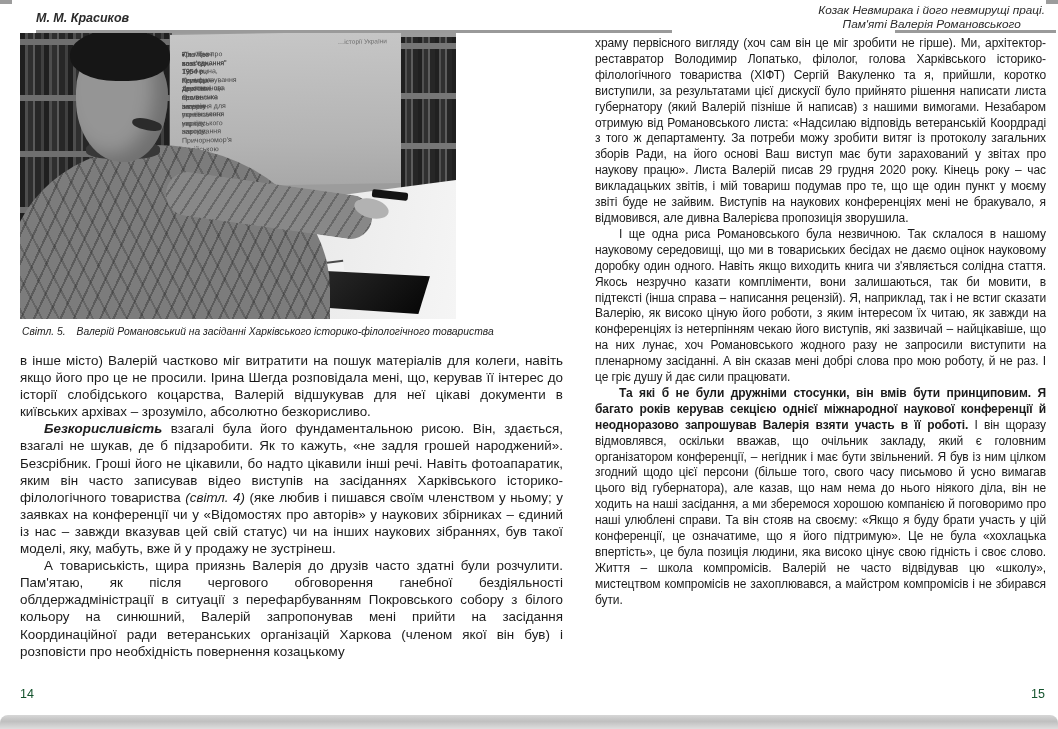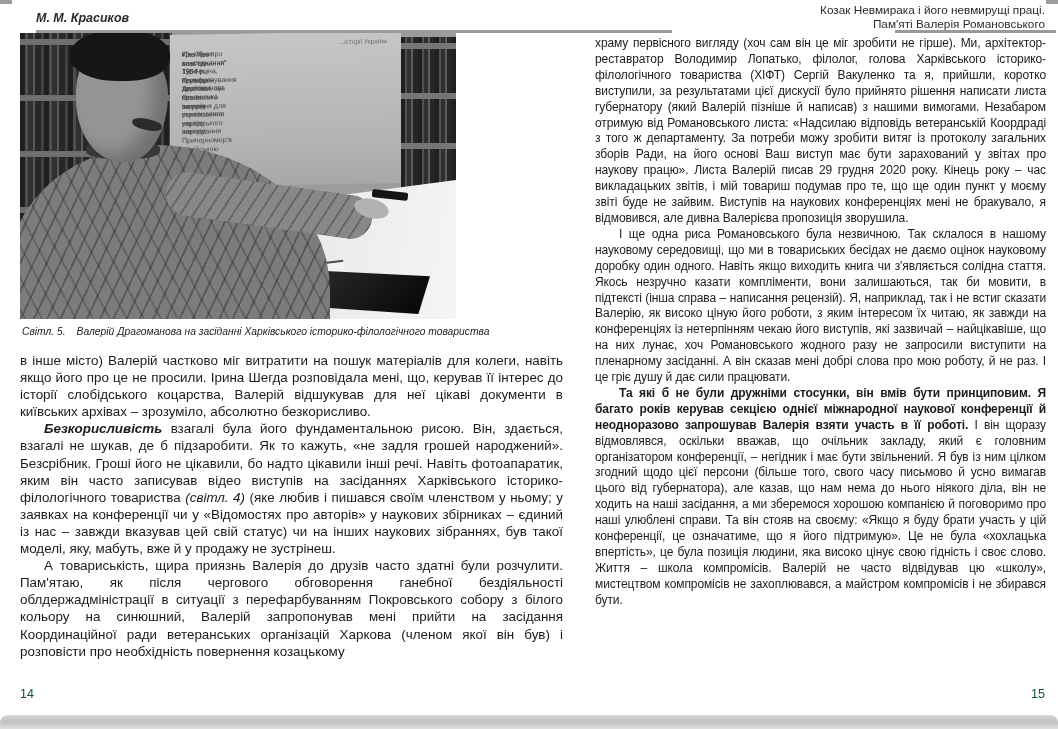--- a/index.html
+++ b/index.html
@@ -11,21 +11,21 @@
   .scan-edge{
     position:absolute;left:0;right:0;bottom:0;height:14px;
     background:linear-gradient(180deg,#d7d7d7 0%,#bfbfbf 45%,#dedede 100%);
     border-radius:8px 8px 0 0;
   }
   
   .header-left{
     position:absolute;left:36px;top:11px;font-style:italic;font-size:12.5px;color:#2b2b2b;font-weight:bold;
   }
   .header-right{
-    position:absolute;right:13px;top:4px;text-align:right;
+    position:absolute;right:13px;top:4px;text-align:center;font-style:italic;
     font-size:11.8px;line-height:13.5px;color:#2b2b2b;
   }
   .rule{position:absolute;top:30px;height:3px;background:#9a9a9a}
   .rule-left{left:36px;width:636px}
   .rule-right{left:895px;width:161px}
   
   .photo{
     position:absolute;left:20px;top:33px;width:436px;height:286px;
     background:#9c9c9c;overflow:hidden;
   }
@@ -163,21 +163,21 @@
   <div class="ph-sweater"></div>
   <div class="ph-collar"></div>
   <div class="ph-arm"></div>
   <div class="ph-hand"></div>
   <div class="ph-head"></div>
   <div class="ph-hair"></div>
   <div class="ph-mustache"></div>
 </div>
 
 <div class="caption">
-  <span class="cap-label">Світл. 5.</span><span>Валерій Драгоманова на засіданні Харківського історико-філологічного товариства</span>
+  <span class="cap-label">Світл. 5.</span><span>Валерій Романовський на засіданні Харківського історико-філологічного товариства</span>
 </div>
 
 <div class="col col-left">
     <p class="para"><span>в інше місто) Валерій частково міг витратити на пошук матеріалів для колеги, навіть якщо його про це не просили. Ірина Шегда розповідала мені, що, керував її інтерес до історії слобідського коцарства, Валерій відшукував для неї цікаві документи в київських архівах – зрозуміло, абсолютно безкорисливо.</span></p>
     <p class="para indent"><span class="b i">Безкорисливість</span><span> взагалі була його фундаментальною рисою. Він, здається, взагалі не шукав, де б підзаробити. Як то кажуть, «не задля грошей народжений». Безсрібник. Гроші його не цікавили, бо надто цікавили інші речі. Навіть фотоапаратик, яким він часто записував відео виступів на засіданнях Харківського історико-філологічного товариства </span><span class="i">(світл. 4)</span><span> (яке любив і пишався своїм членством у ньому; у заявках на конференції чи у «Відомостях про авторів» у наукових збірниках – єдиний із нас – завжди вказував цей свій статус) чи на інших наукових зібраннях, був такої моделі, яку, мабуть, вже й у продажу не зустрінеш.</span></p>
     <p class="para indent"><span>А товариськість, щира приязнь Валерія до друзів часто здатні були розчулити. Пам'ятаю, як після чергового обговорення ганебної бездіяльності облдержадміністрації в ситуації з перефарбуванням Покровського собору з білого кольору на синюшний, Валерій запропонував мені прийти на засідання Координаційної ради ветеранських організацій Харкова (членом якої він був) і розповісти про необхідність повернення козацькому</span></p>
   </div>
 <div class="col col-right">
     <p class="para"><span>храму первісного вигляду (хоч сам він це міг зробити не гірше). Ми, архітектор-реставратор Володимир Лопатько, філолог, голова Харківського історико-філологічного товариства (ХІФТ) Сергій Вакуленко та я, прийшли, коротко виступили, за результатами цієї дискусії було прийнято рішення написати листа губернатору (який Валерій пізніше й написав) з нашими вимогами. Незабаром отримую від Романовського листа: «Надсилаю відповідь ветеранській Коордраді з того ж департаменту. За потреби можу зробити витяг із протоколу загальних зборів Ради, на його основі Ваш виступ має бути зарахований у звітах про наукову працю». Листа Валерій писав 29 грудня 2020 року. Кінець року – час викладацьких звітів, і мій товариш подумав про те, що ще один пункт у моєму звіті буде не зайвим. Виступів на наукових конференціях мені не бракувало, я відмовився, але дивна Валерієва пропозиція зворушила.</span></p>
     <p class="para indent"><span>І ще одна риса Романовського була незвичною. Так склалося в нашому науковому середовищі, що ми в товариських бесідах не даємо оцінок науковому доробку один одного. Навіть якщо виходить книга чи з'являється солідна стаття. Якось незручно казати компліменти, вони залишаються, так би мовити, в підтексті (інша справа – написання рецензій). Я, наприклад, так і не встиг сказати Валерію, як високо ціную його роботи, з яким інтересом їх читаю, як завжди на конференціях із нетерпінням чекаю його виступів, які зазвичай – найцікавіше, що на них лунає, хоч Романовського жодного разу не запросили виступити на пленарному засіданні. А він сказав мені добрі слова про мою роботу, й не раз. І це гріє душу й дає сили працювати.</span></p>

